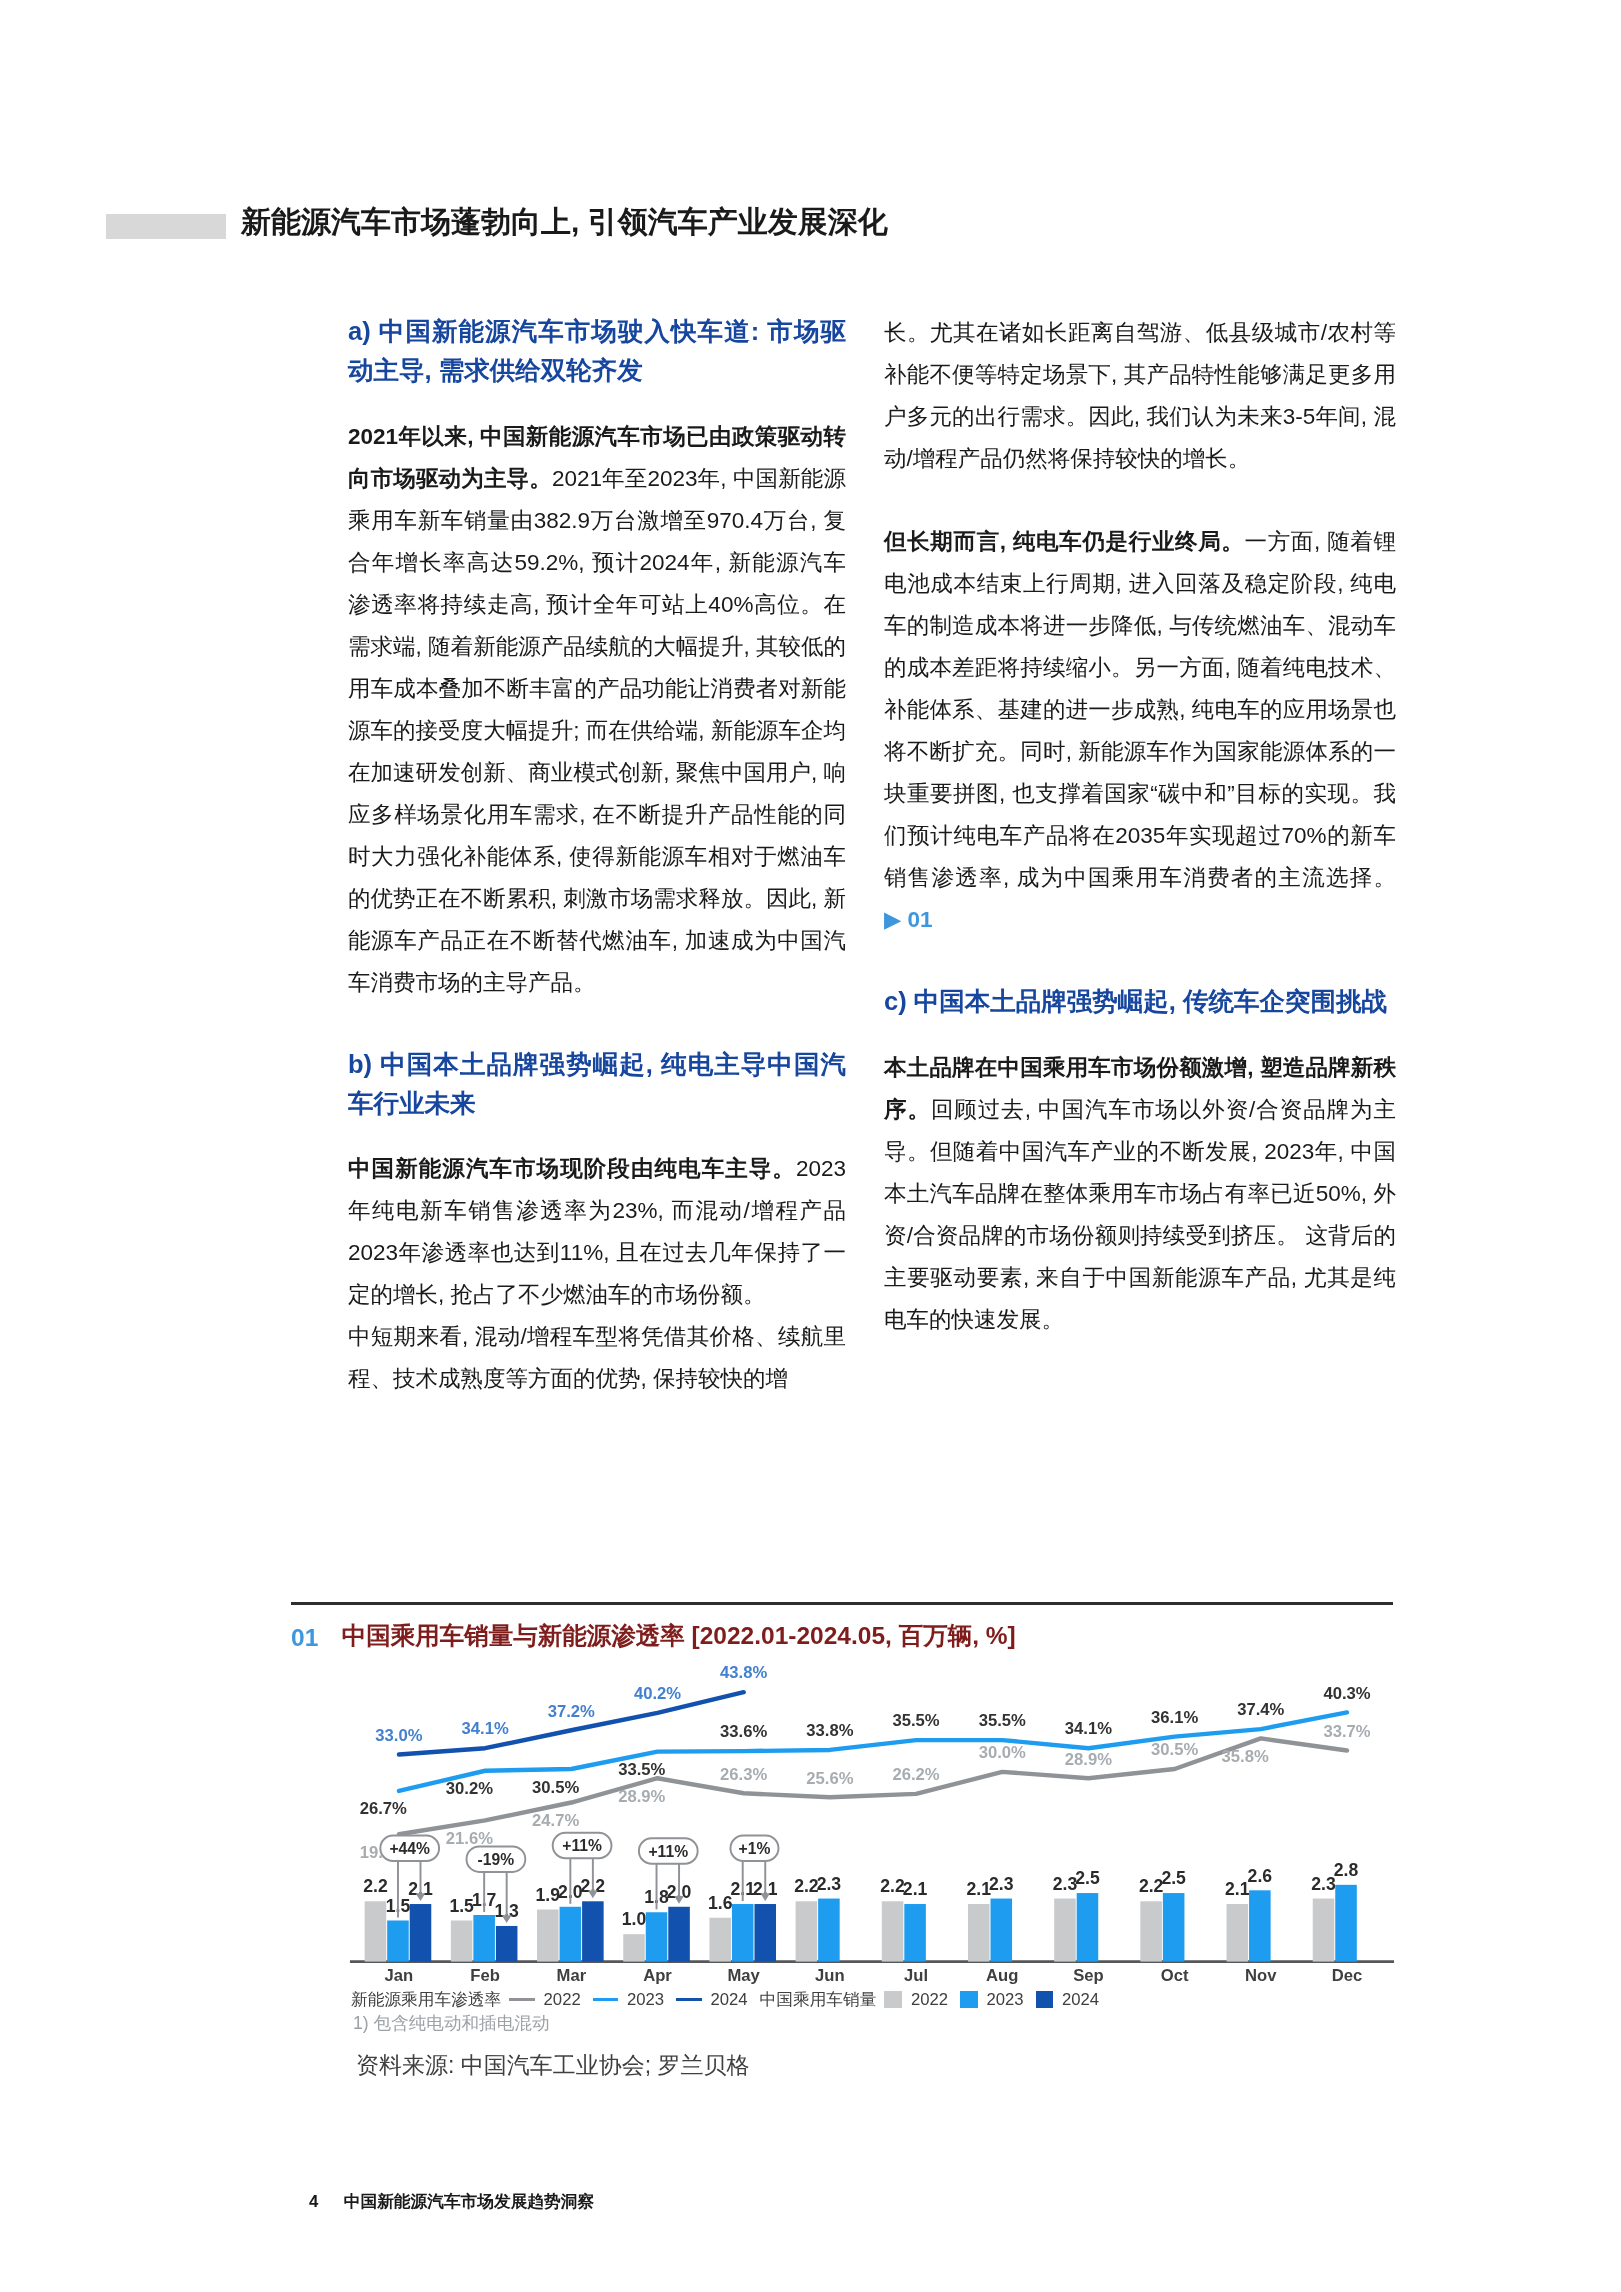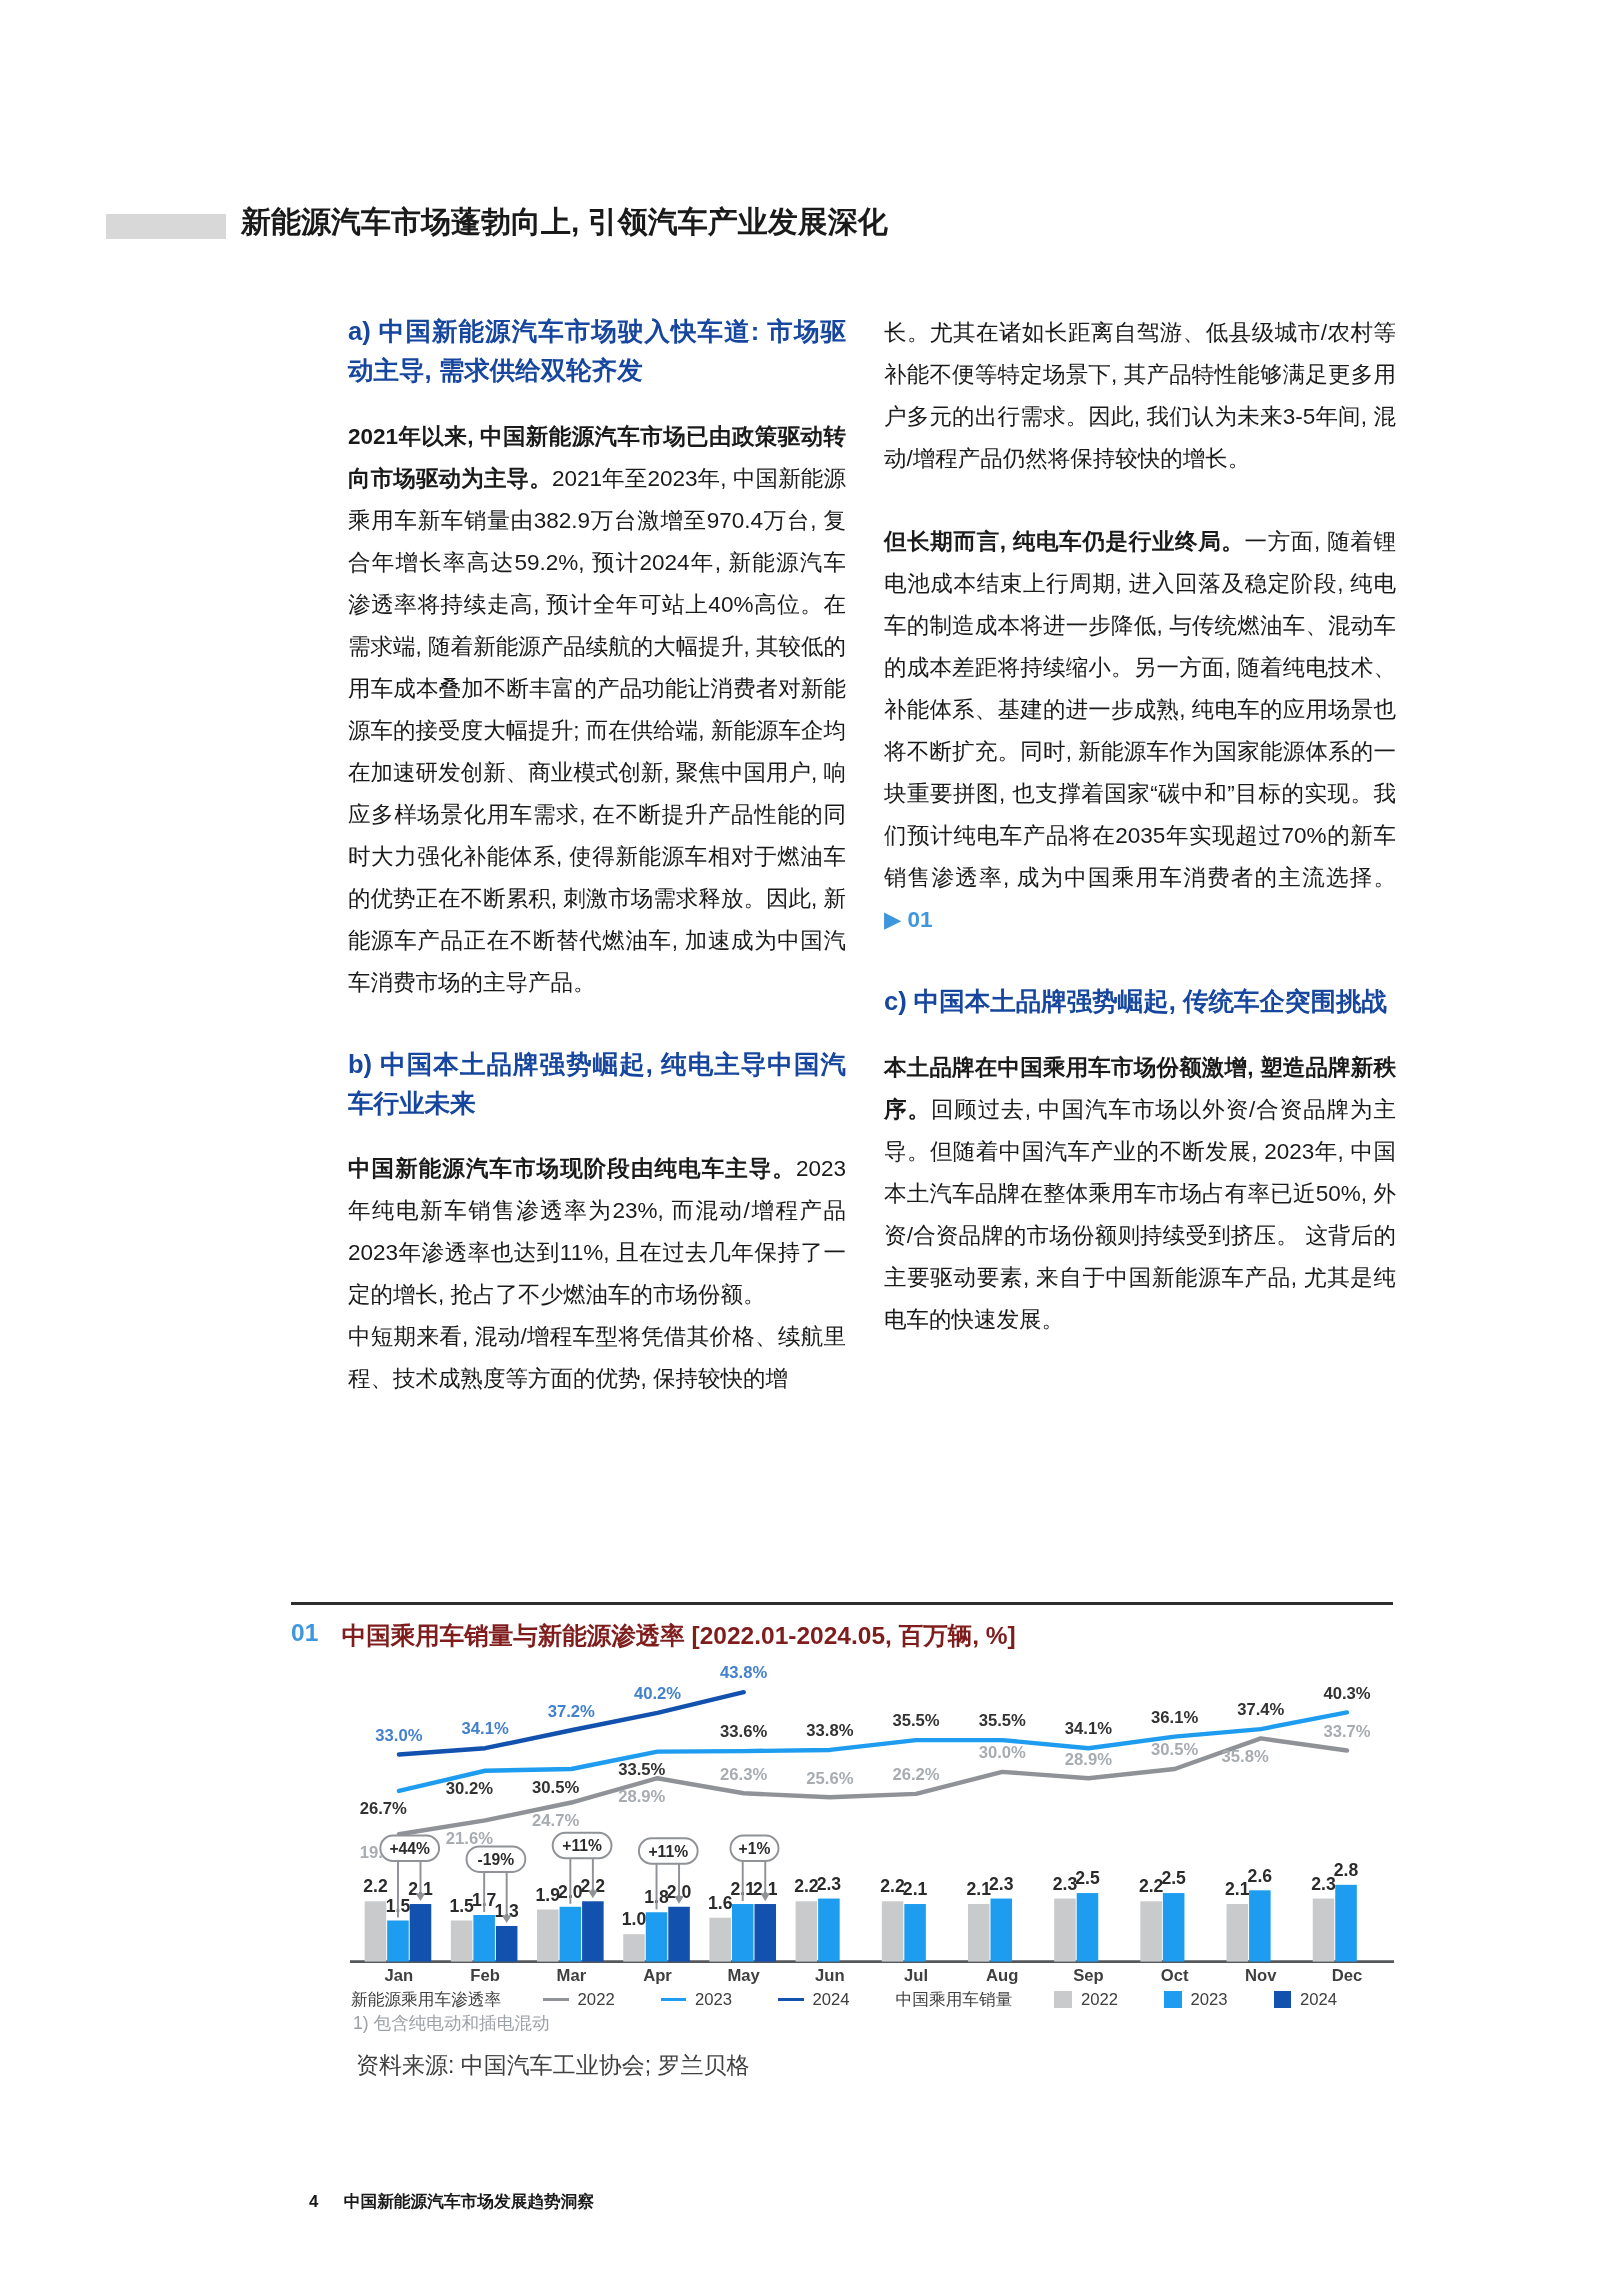--- a/index.html
+++ b/index.html
@@ -9,29 +9,29 @@
   .page-title{position:absolute;left:241px;top:202px;margin:0;font-size:30px;font-weight:bold;color:#1A1A1A;}
   .col{position:absolute;top:312px;font-size:22.5px;line-height:42px;text-align:justify;}
   .col-left{left:348px;width:498px;}
   .col-right{left:884px;width:512px;}
   .col h2{font-size:25.5px;line-height:39px;color:#17469E;margin:0 0 25.5px 0;font-weight:bold;}
   .col p{margin:0 0 41px 0;}
   .col p.cont{margin:-41px 0 41px 0;}
   .col b{font-weight:bold;}
   .ref{color:#3E97DD;font-weight:bold;white-space:nowrap;}
   .chart-rule{position:absolute;left:291px;top:1602px;width:1102px;height:2.9px;background:#2E2E2E;}
-  .chart-head{position:absolute;left:291px;top:1619px;display:flex;align-items:flex-start;gap:23.5px;}
+  .chart-head{position:absolute;left:291px;top:1619px;display:flex;align-items:flex-end;gap:23.5px;}
   .chart-num{font-size:24.5px;font-weight:bold;color:#3E97DD;}
   .chart-title{font-size:24.5px;font-weight:bold;color:#7f1d1d;margin:0;}
   #chart-svg{position:absolute;left:338px;top:1658px;}
   .bar-label{font-size:18px;font-weight:bold;fill:#2B2B2B;}
   .line-label{font-size:17px;font-weight:bold;}
   .month-label{font-size:17px;font-weight:bold;fill:#3F3F3F;}
   .callout-label{font-size:16px;font-weight:bold;fill:#2B2B2B;}
-  .legend{position:absolute;left:351px;top:1988px;display:flex;align-items:center;gap:46px;
+  .legend{position:absolute;left:351px;top:1988px;display:flex;align-items:center;gap:12px;
           font-size:16.7px;color:#3F3F3F;}
   .legend .group-label{margin-right:-3.9px;}
   .lg-item{display:flex;align-items:center;gap:8.8px;}
   .sw-line{display:inline-block;width:25.5px;height:3.9px;}
   .sw-sq{display:inline-block;width:17.6px;height:17.6px;}
   .footnote{position:absolute;left:353px;top:2011px;font-size:17.6px;color:#9CA1A6;}
   .source{position:absolute;left:356px;top:2050px;font-size:23px;color:#3F3F3F;}
   .footer{position:absolute;left:309px;top:2190px;display:flex;gap:25.5px;align-items:baseline;
           font-size:16.7px;color:#1A1A1A;font-weight:bold;}
 </style>

